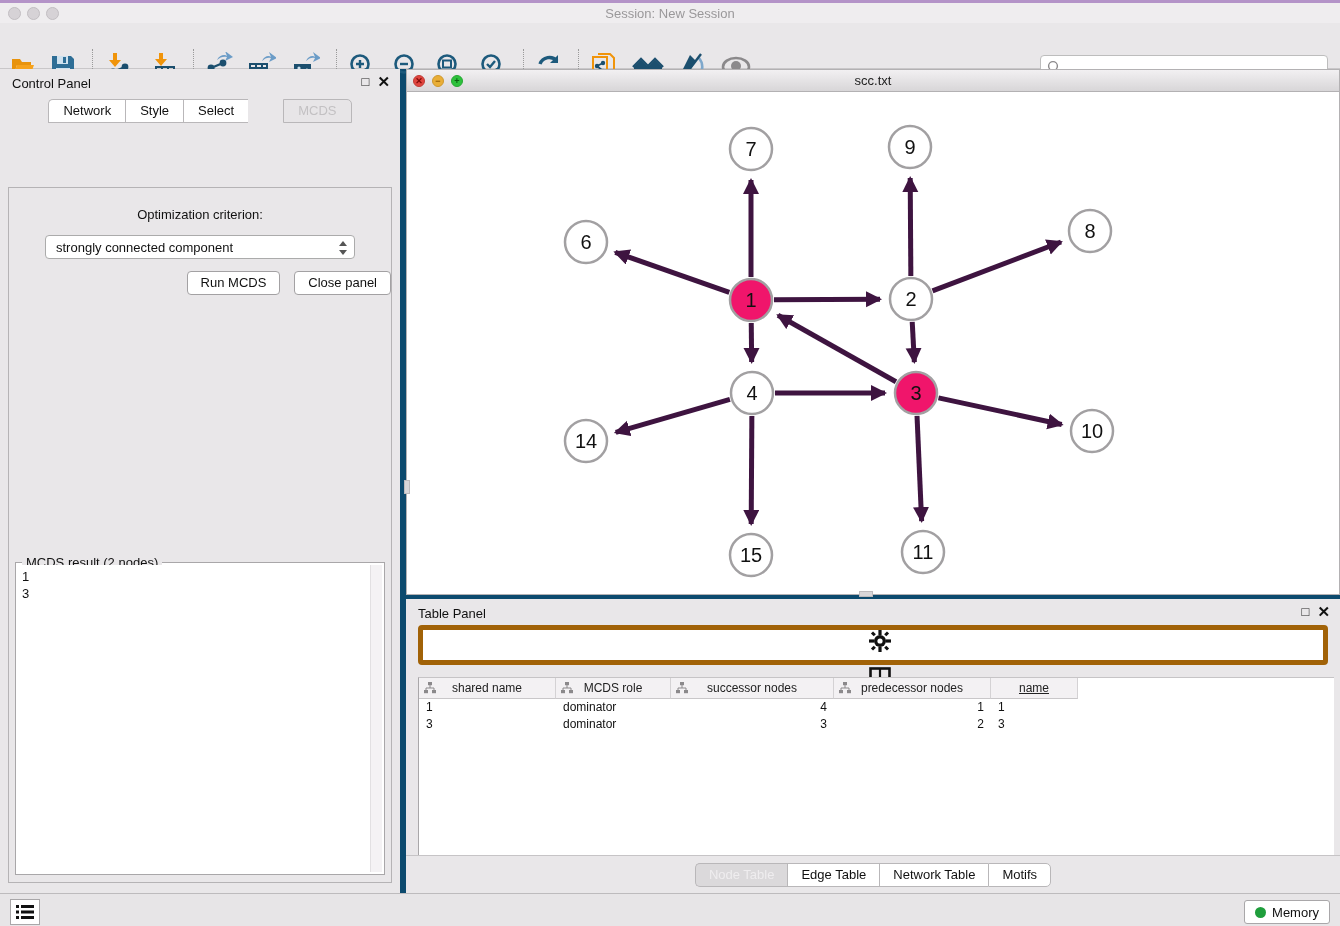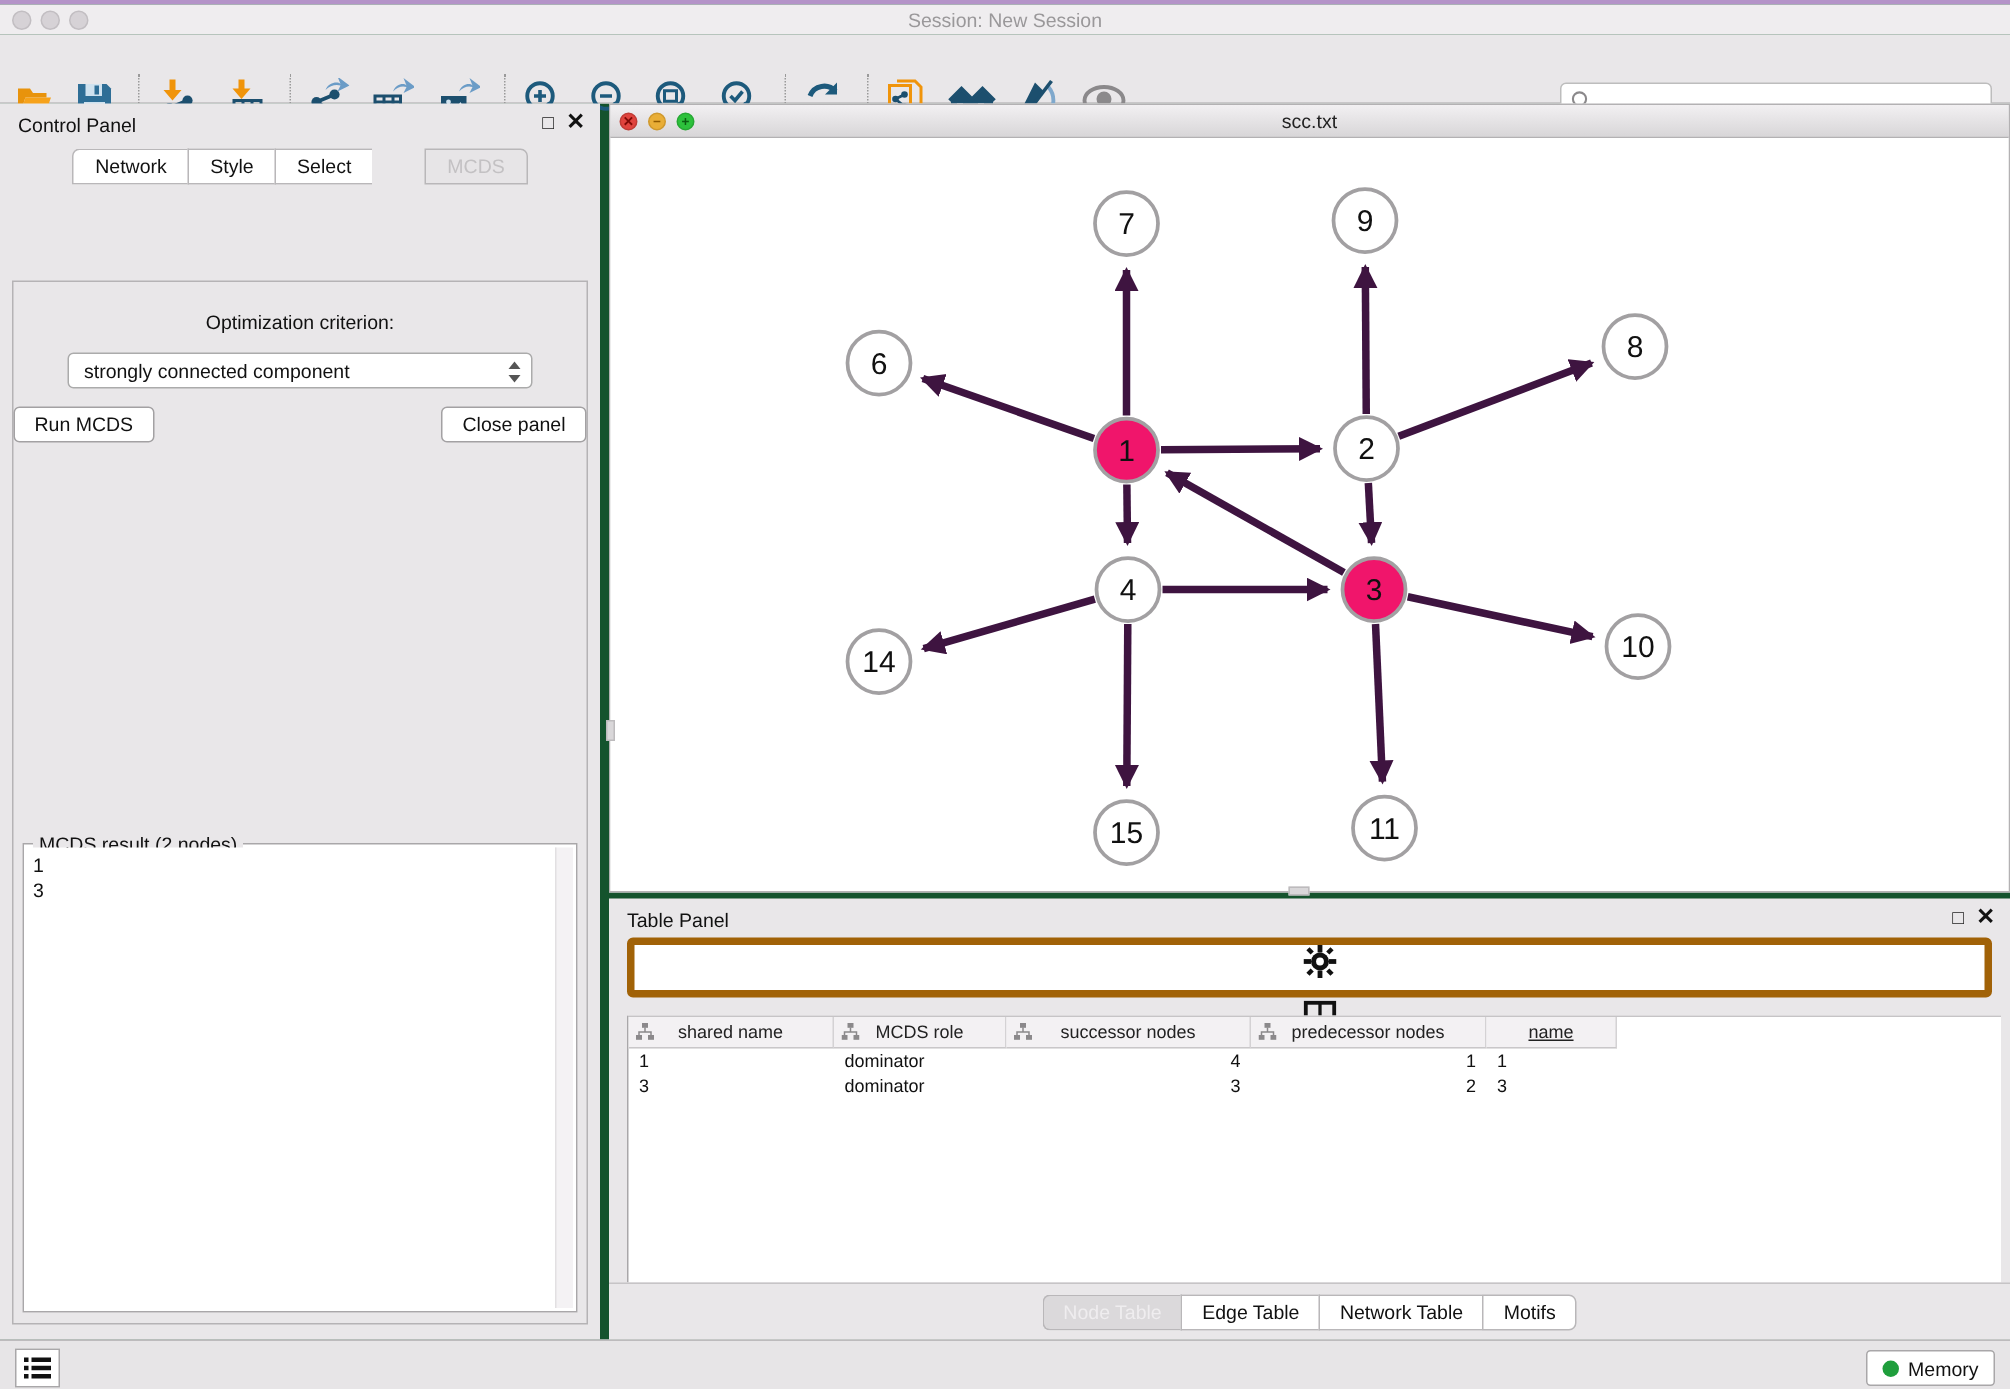--- a/index.html
+++ b/index.html
@@ -1,18 +1,18 @@
 <!DOCTYPE html>
 <html><head>
 <meta charset="utf-8">
 <style>
   * { margin:0; padding:0; box-sizing:border-box; }
   html,body { width:1340px; height:926px; }
   body { font-family:"Liberation Sans", sans-serif; background:#e9e7e9; overflow:hidden; }
-  .app { position:relative; width:1340px; height:926px; background:#14532d; border-top:3px solid #b493c8; }
+  .app { position:relative; width:1340px; height:926px; background:#0c4a6e; border-top:3px solid #b493c8; }
 
   
   .titlebar { position:absolute; left:0; top:0; width:100%; height:20px; background:#efedef; }
   .traffic { position:absolute; left:8px; top:4px; display:flex; gap:6px; }
   .traffic .dot { width:13px; height:13px; border-radius:50%; background:#d6d2d6; border:1px solid #c2bec2; }
   .win-title { position:absolute; left:0; right:0; top:3px; text-align:center; font-size:13px; color:#9a989a; }
 
   
   .toolbar { position:absolute; left:0; top:20px; width:100%; height:46px; background:#e9e7e9; border-bottom:1px solid #c9c7c9; }
   .tb-icon { position:absolute; top:26px; width:36px; height:36px; display:flex; align-items:center; justify-content:center; cursor:pointer; }
@@ -30,21 +30,21 @@
   .cp-tabs { display:flex; justify-content:center; position:relative; top:0; }
   .cp-tab { font-size:13px; padding:3px 14px 4px; background:#fff; border:1px solid #b9b7b9; border-right:none; color:#111; cursor:pointer; }
   .cp-tab:first-child { border-radius:5px 0 0 0; }
   .cp-tab:last-child { border-right:1px solid #b9b7b9; border-radius:0 5px 0 0;margin-left:35px; }
   .cp-tab.selected { background:#e7e5e7; color:#c3c1c3; }
   .cp-box { position:absolute; left:8px; right:8px; top:118px; bottom:10px; border:1px solid #b5b3b5; background:#e9e7e9; }
   .opt-label { text-align:center; margin-top:19px; font-size:13px; color:#111; }
   .select { position:relative; margin:13px 36px 0; height:24px; background:#fff; border:1px solid #ababab; border-radius:4px; display:flex; align-items:center; padding:0 24px 0 10px; cursor:pointer; }
   .select .sel-text { font-size:13px; color:#111; }
   .select .chevrons { position:absolute; right:6px; top:4px; }
-  .btn-row { display:flex; justify-content:space-between; gap:14px; margin-top:12px; }
+  .btn-row { display:flex; justify-content:flex-end; gap:14px; margin-top:12px; }
   .push-btn { background:#fff; border:1px solid #a3a1a3; border-radius:4px; font-size:13px; color:#111; padding:3px 13px 4px; cursor:pointer; font-family:"Liberation Sans",sans-serif; }
   .mcds-fieldset { position:absolute; left:6px; right:6px; top:374px; bottom:7px; border:1px solid #a9a7a9; background:#fff; }
   .mcds-legend { position:absolute; left:6px; top:-8px; background:#e9e7e9; padding:0 4px; font-size:13px; color:#111; }
   .mcds-text { position:absolute; inset:2px 14px 2px 2px; background:#fff; font-size:13px; color:#111; line-height:17px; padding:3px 4px; white-space:pre; overflow:hidden; }
   .mcds-scroll { position:absolute; top:2px; right:2px; bottom:2px; width:12px; background:#f4f2f4; border-left:1px solid #e2e0e2; }
 
   
   .net-window { position:absolute; left:406px; top:66px; width:934px; height:526px; border:1px solid #b3b1b3; background:#fff; }
   .net-titlebar { position:relative; height:22px; background:linear-gradient(#f2f0f2,#d8d6d8); border-bottom:1px solid #b3b1b3; }
   .net-lights { position:absolute; left:6px; top:5px; display:flex; gap:7px; }

